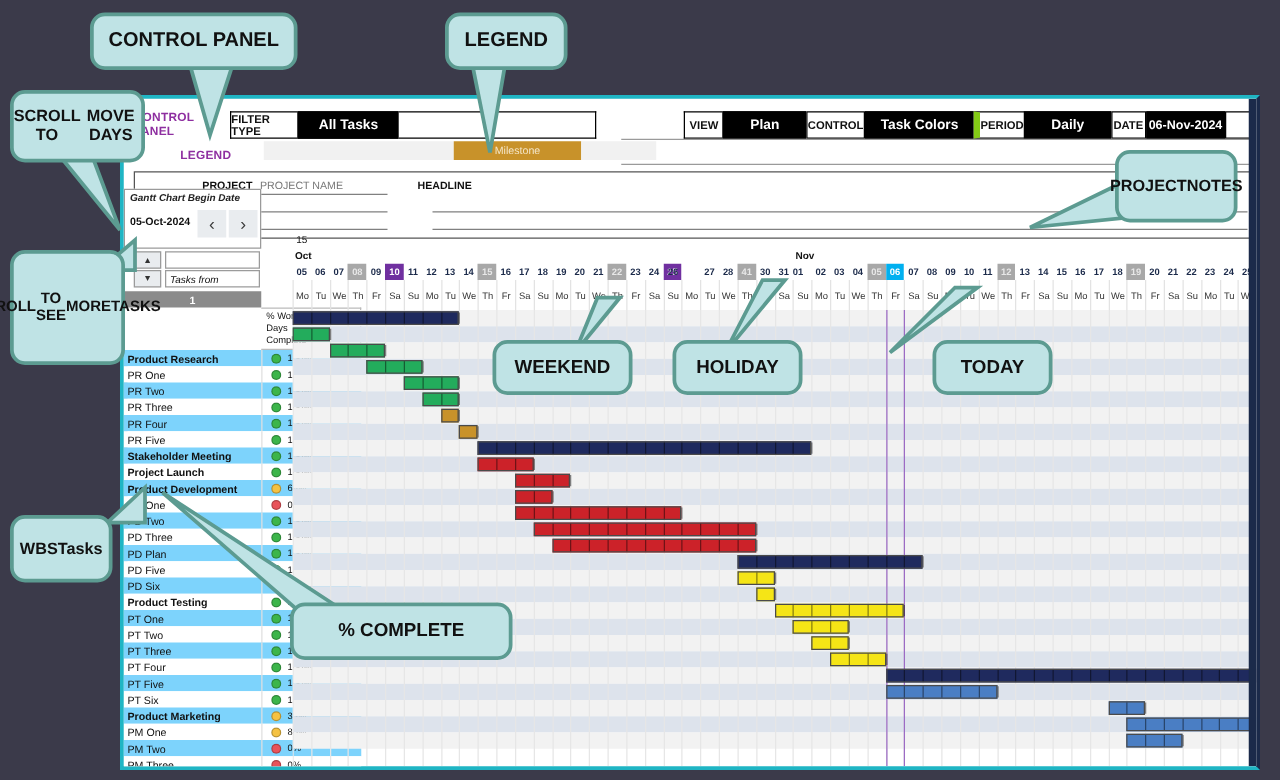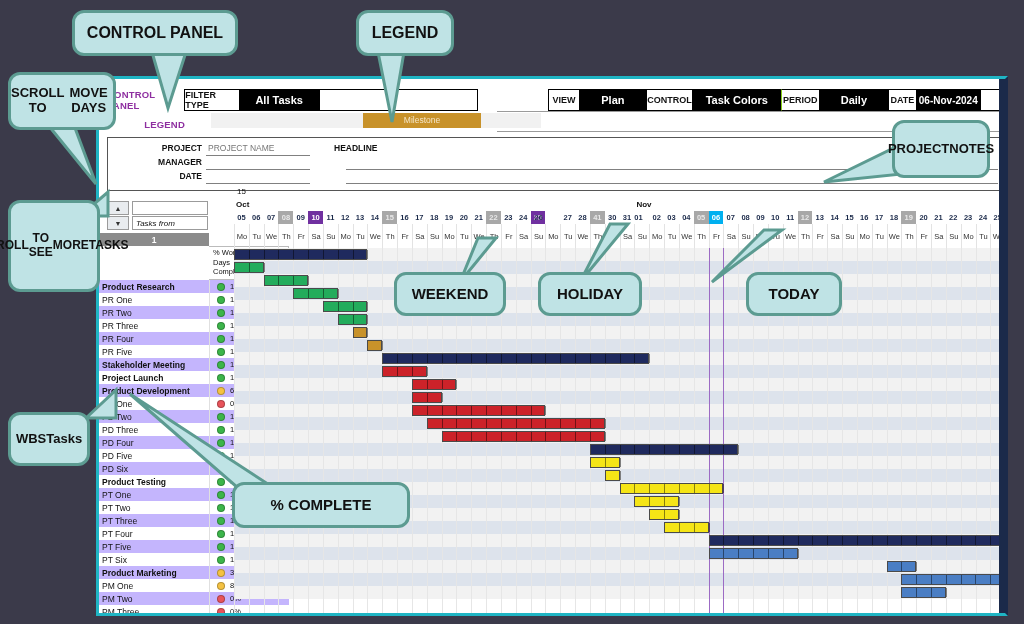--- a/index.html
+++ b/index.html
@@ -110,21 +110,21 @@
   }
   #th-pct{
     position:absolute;left:110px;top:0;width:80px;height:34px;background:#fff;
     border:1px solid #bbb;border-left:none;box-sizing:border-box;
     font-size:7.5px;color:#111;padding:1px 0 0 4px;line-height:9.5px;
   }
 
   
   #tasklist{position:absolute;left:0px;top:201px;width:190px;}
   .trow{height:13px;display:flex;align-items:center;box-sizing:border-box;position:relative;}
-  .trow.even{background:#c4b5fd;}
+  .trow.even{background:#7dd3fc;}
   .trow.odd{background:#ffffff;}
   .tname{
     width:110px;font-size:8.5px;color:#111;padding-left:3px;box-sizing:border-box;
     white-space:nowrap;overflow:hidden;
   }
   .tname.summary{font-weight:bold;}
   .tpct{
     width:80px;display:flex;align-items:center;box-sizing:border-box;
     border-left:1px solid #e0e0e0;height:13px;
   }
@@ -187,32 +187,32 @@
     <div class="cp-label" style="width:78px">CONTROL PANEL</div>
     <div style="width:10px"></div>
     <div class="fld-cap" style="width:62px">FILTER TYPE</div>
     <div class="fld-val" style="width:92px">All Tasks</div>
     <div class="fld-blank" style="width:180px"></div>
     <div style="width:80px"></div>
     <div class="fld-cap" style="width:36px">VIEW</div>
     <div class="fld-val" style="width:76px">Plan</div>
     <div class="fld-cap" style="width:48px;border-right:1px solid #000;border-left:1px solid #000">CONTROL</div>
     <div class="fld-val" style="width:100px">Task Colors</div>
-    <div class="fld-cap" style="width:44px;border-right:1px solid #000;border-left:1px solid #84cc16">PERIOD</div>
+    <div class="fld-cap" style="width:44px;border-right:1px solid #000;border-left:5px solid #84cc16">PERIOD</div>
     <div class="fld-val" style="width:78px">Daily</div>
     <div class="fld-cap" style="width:32px;border-right:1px solid #000;border-left:1px solid #000">DATE</div>
     <div class="fld-val" style="width:72px;font-size:10px">06-Nov-2024</div>
     <div class="fld-blank" style="width:26px;border-left:1px solid #000"></div>
   </div>
 
   <div id="cp-line2" class="cp-row">
     <div class="cp-label" style="width:78px">LEGEND</div>
     <div style="width:26px"></div>
     <div class="legend-track" style="width:152px"></div>
-    <div class="legend-chip" style="width:118px">Milestone</div>
+    <div class="legend-chip" style="width:102px">Milestone</div>
     <div class="legend-track" style="width:60px"></div>
   </div>
   <div class="cp-underline" style="left:398px;top:32px;width:506px"></div>
   <div class="cp-underline" style="left:398px;top:52px;width:506px"></div>
 
   <div id="projblock">
     <div class="pj-lbl" style="left:18px;top:5px;width:76px">PROJECT</div>
     <div class="pj-val" style="left:100px;top:5px">PROJECT NAME</div>
     <div class="pj-line" style="left:98px;top:17px;width:104px"></div>
 
@@ -222,20 +222,26 @@
 
     <div class="pj-lbl" style="left:18px;top:33px;width:76px">DATE</div>
     <div class="pj-val" style="left:100px;top:33px"></div>
     <div class="pj-line" style="left:98px;top:45px;width:104px"></div>
 
     <div class="hl-lbl" style="left:226px;top:5px">HEADLINE</div>
     <div class="pj-line" style="left:238px;top:31px;width:652px"></div>
     <div class="pj-line" style="left:238px;top:45px;width:652px"></div>
   </div>
 
+  <div id="beginbox">
+    <div id="beginlabel">Gantt Chart Begin Date</div>
+    <div id="begindate">05-Oct-2024</div>
+    <div id="navprev" class="navbtn">‹</div>
+    <div id="navnext" class="navbtn">›</div>
+  </div>
 
   <div id="spinbox">
     <div id="spinup" class="spin">▲</div>
     <div id="spindown" class="spin">▼</div>
     <div id="spinfld1" class="spinfld"></div>
     <div id="spinfld2" class="spinfld">Tasks from</div>
   </div>
   <div id="spinnum">1</div>
 
   <div id="tblhead">
@@ -326,21 +332,21 @@
         </div>
       </div>
       <div class="trow odd">
         <div class="tname">PD Three</div>
         <div class="tpct">
           <span class="dot" style="background: rgb(60, 181, 74);"></span>
           <span class="pcttxt">100%</span>
         </div>
       </div>
       <div class="trow even">
-        <div class="tname">PD Four</div>
+        <div class="tname">PD Plan</div>
         <div class="tpct">
           <span class="dot" style="background: rgb(60, 181, 74);"></span>
           <span class="pcttxt">100%</span>
         </div>
       </div>
       <div class="trow odd">
         <div class="tname">PD Five</div>
         <div class="tpct">
           <span class="dot" style="background: rgb(60, 181, 74);"></span>
           <span class="pcttxt">100%</span>

